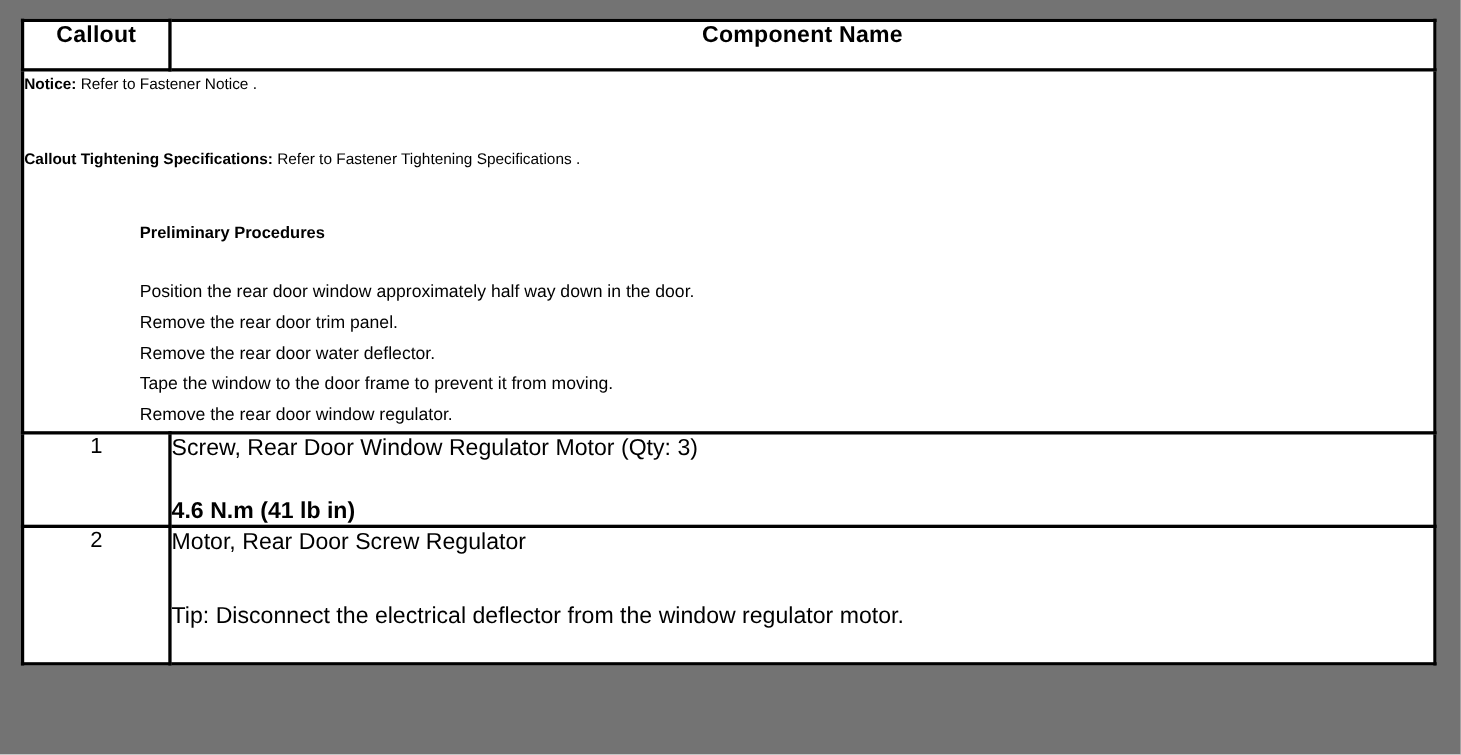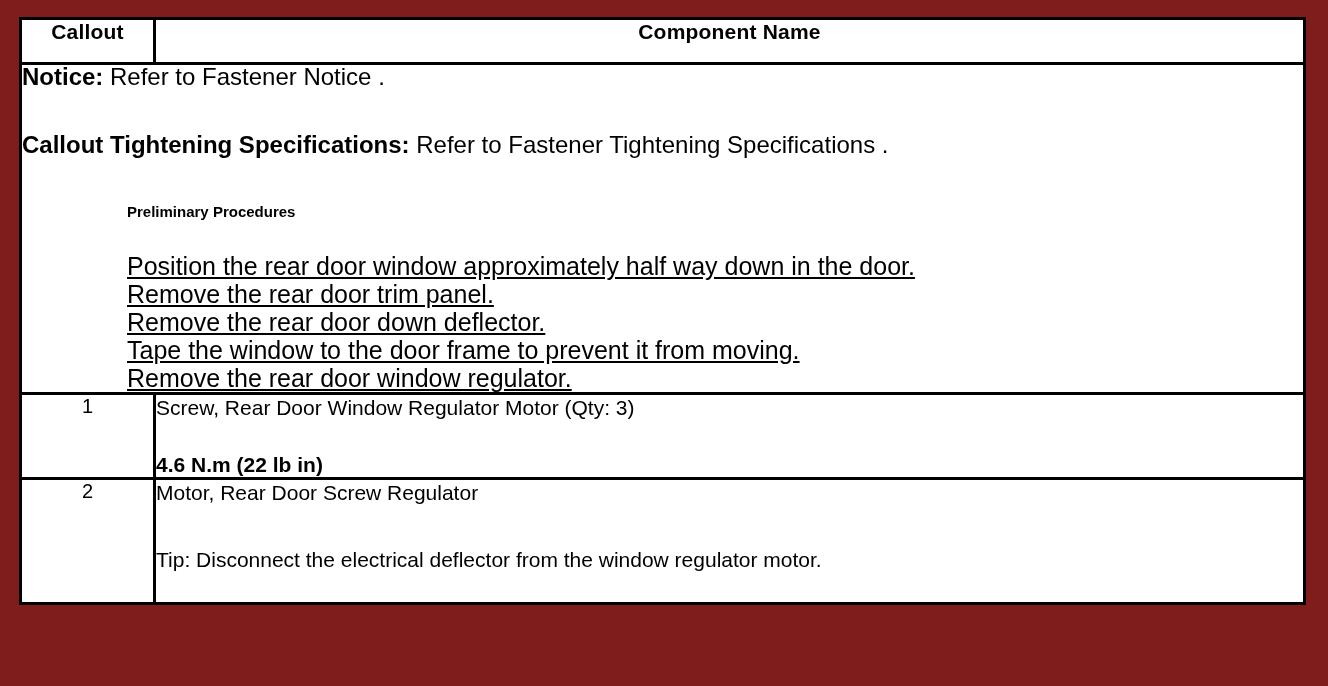--- a/index.html
+++ b/index.html
@@ -11,21 +11,21 @@
     width: 1328px;
     height: 686px;
     font-family: "Liberation Sans", sans-serif;
     color: #000000;
     -webkit-font-smoothing: none;
   }
   .page {
     position: relative;
     width: 1328px;
     height: 686px;
-    background: #7f1d1d;
+    background: #737373;
     overflow: hidden;
   }
   .spec-table {
     position: absolute;
     left: 19px;
     top: 17px;
     width: 1284px;
     border-collapse: collapse;
     table-layout: fixed;
     background: #ffffff;
@@ -52,21 +52,21 @@
   .hdr-cell.callout-hdr { font-size: 21px; }
   .hdr-cell.component-hdr { font-size: 21px; }
 
   
   .notice-cell {
     padding: 9px 0 13px 6px;
     font-size: 20px;
     line-height: 1.0;
   }
   .notice-line {
-    font-size: 24px;
+    font-size: 14px;
     line-height: 23px;
     white-space: nowrap;
   }
   .notice-line .lead {
     font-weight: bold;
   }
   .gap-lg { height: 45px; }
   .gap-md { height: 44px; }
   .gap-sm { height: 29px; }
 
@@ -74,24 +74,23 @@
     font-weight: bold;
     font-size: 15px;
     line-height: 23px;
     margin-left: 105px;
     white-space: nowrap;
   }
   .prelim-list {
     margin-left: 105px;
   }
   .prelim-item {
-    font-size: 25px;
+    font-size: 16px;
     line-height: 28px;
     white-space: nowrap;
-    text-decoration: underline;
   }
 
   
   .callout-num {
     text-align: center;
     vertical-align: middle;
     font-size: 20px;
   }
   .component-cell {
     padding: 5px 0 6px 7px;
@@ -145,34 +144,34 @@
 
           <div class="gap-md"></div>
 
           <div class="prelim-heading">Preliminary Procedures</div>
 
           <div class="gap-sm"></div>
 
           <div class="prelim-list">
             <div class="prelim-item">Position the rear door window approximately half way down in the door.</div>
             <div class="prelim-item">Remove the rear door trim panel.</div>
-            <div class="prelim-item">Remove the rear door down deflector.</div>
+            <div class="prelim-item">Remove the rear door water deflector.</div>
             <div class="prelim-item">Tape the window to the door frame to prevent it from moving.</div>
             <div class="prelim-item">Remove the rear door window regulator.</div>
           </div>
 
         </td>
       </tr>
 
       <tr>
         <td class="callout-num">1</td>
         <td class="component-cell">
           <div class="comp-line">Screw, Rear Door Window Regulator Motor (Qty: 3)</div>
           <div class="row1-spacer"></div>
-          <div class="comp-line bold">4.6 N.m (22 lb in)</div>
+          <div class="comp-line bold">4.6 N.m (41 lb in)</div>
         </td>
       </tr>
 
       <tr>
         <td class="callout-num">2</td>
         <td class="component-cell">
           <div class="comp-line">Motor, Rear Door Screw Regulator</div>
           <div class="row2-spacer"></div>
           <div class="comp-line">
             <span class="lead">Tip:</span><span> Disconnect the electrical deflector from the window regulator motor.</span>

